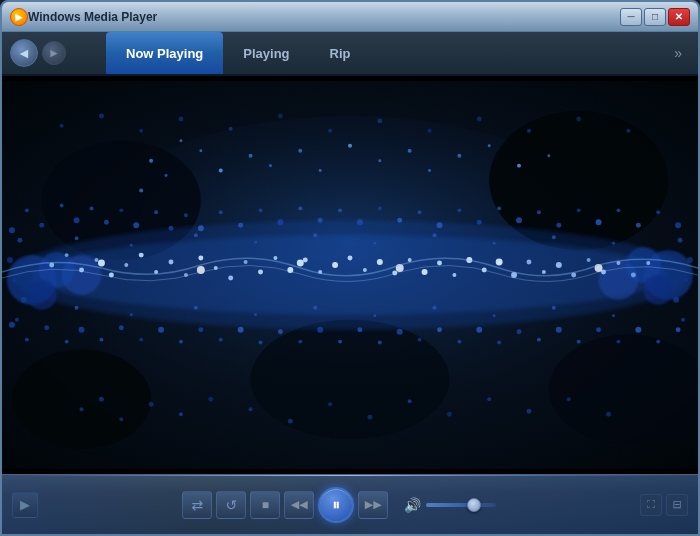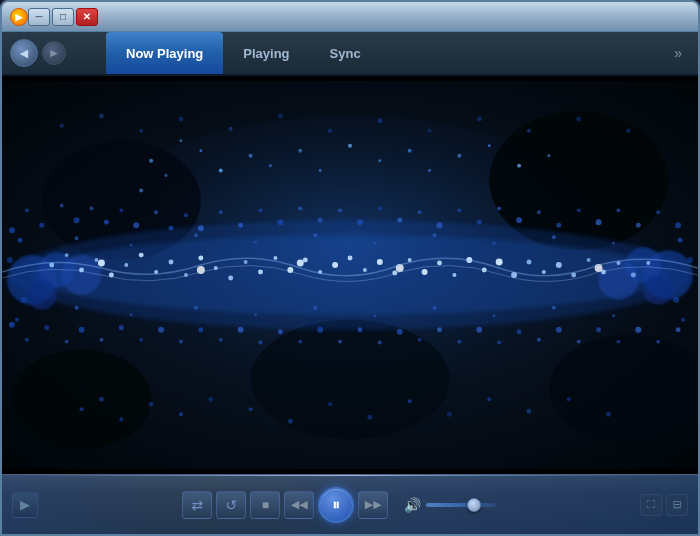--- a/index.html
+++ b/index.html
@@ -315,34 +315,35 @@
       height: 100%;
     }
   </style>
 </head>
 <body>
 
 <div class="window">
 
   <div class="title-bar">
     <div class="wmp-logo">▶</div>
+    <span class="title-bar-text">Windows Media Player</span>
     <div class="title-bar-buttons">
       <div class="title-btn title-btn-min">─</div>
       <div class="title-btn title-btn-max">□</div>
       <div class="title-btn title-btn-close">✕</div>
     </div>
   </div>
 
   <div class="nav-bar">
     <div class="nav-back-btn">◄</div>
     <div class="nav-forward-btn">►</div>
     <div class="nav-tabs">
       <div class="nav-tab active">Now Playing</div>
       <div class="nav-tab">Playing</div>
-      <div class="nav-tab">Sync</div>
+      <div class="nav-tab">Rip</div>
     </div>
     <div class="nav-more">»</div>
   </div>
 
   <div class="vis-area">
     <svg class="vis-svg vis-canvas" xmlns="http://www.w3.org/2000/svg" viewBox="0 0 700 390">
 
       <defs>
         <radialGradient id="bg" cx="50%" cy="50%" r="70%">
           <stop offset="0%" stop-color="#0a1828"></stop>

